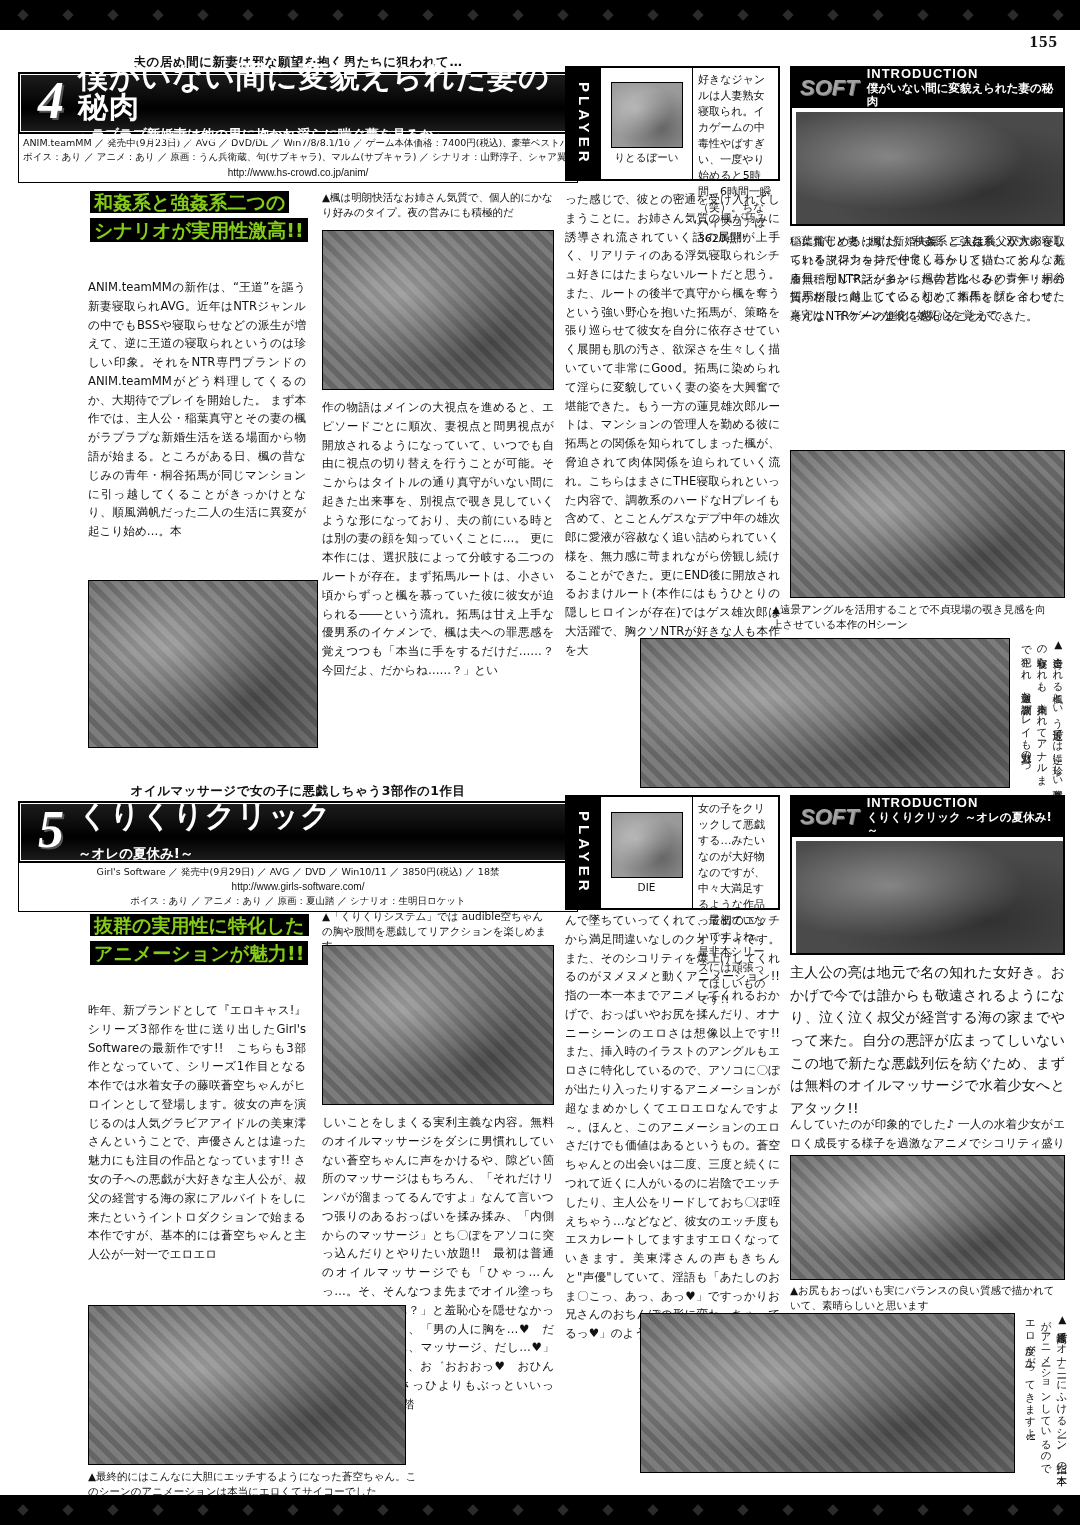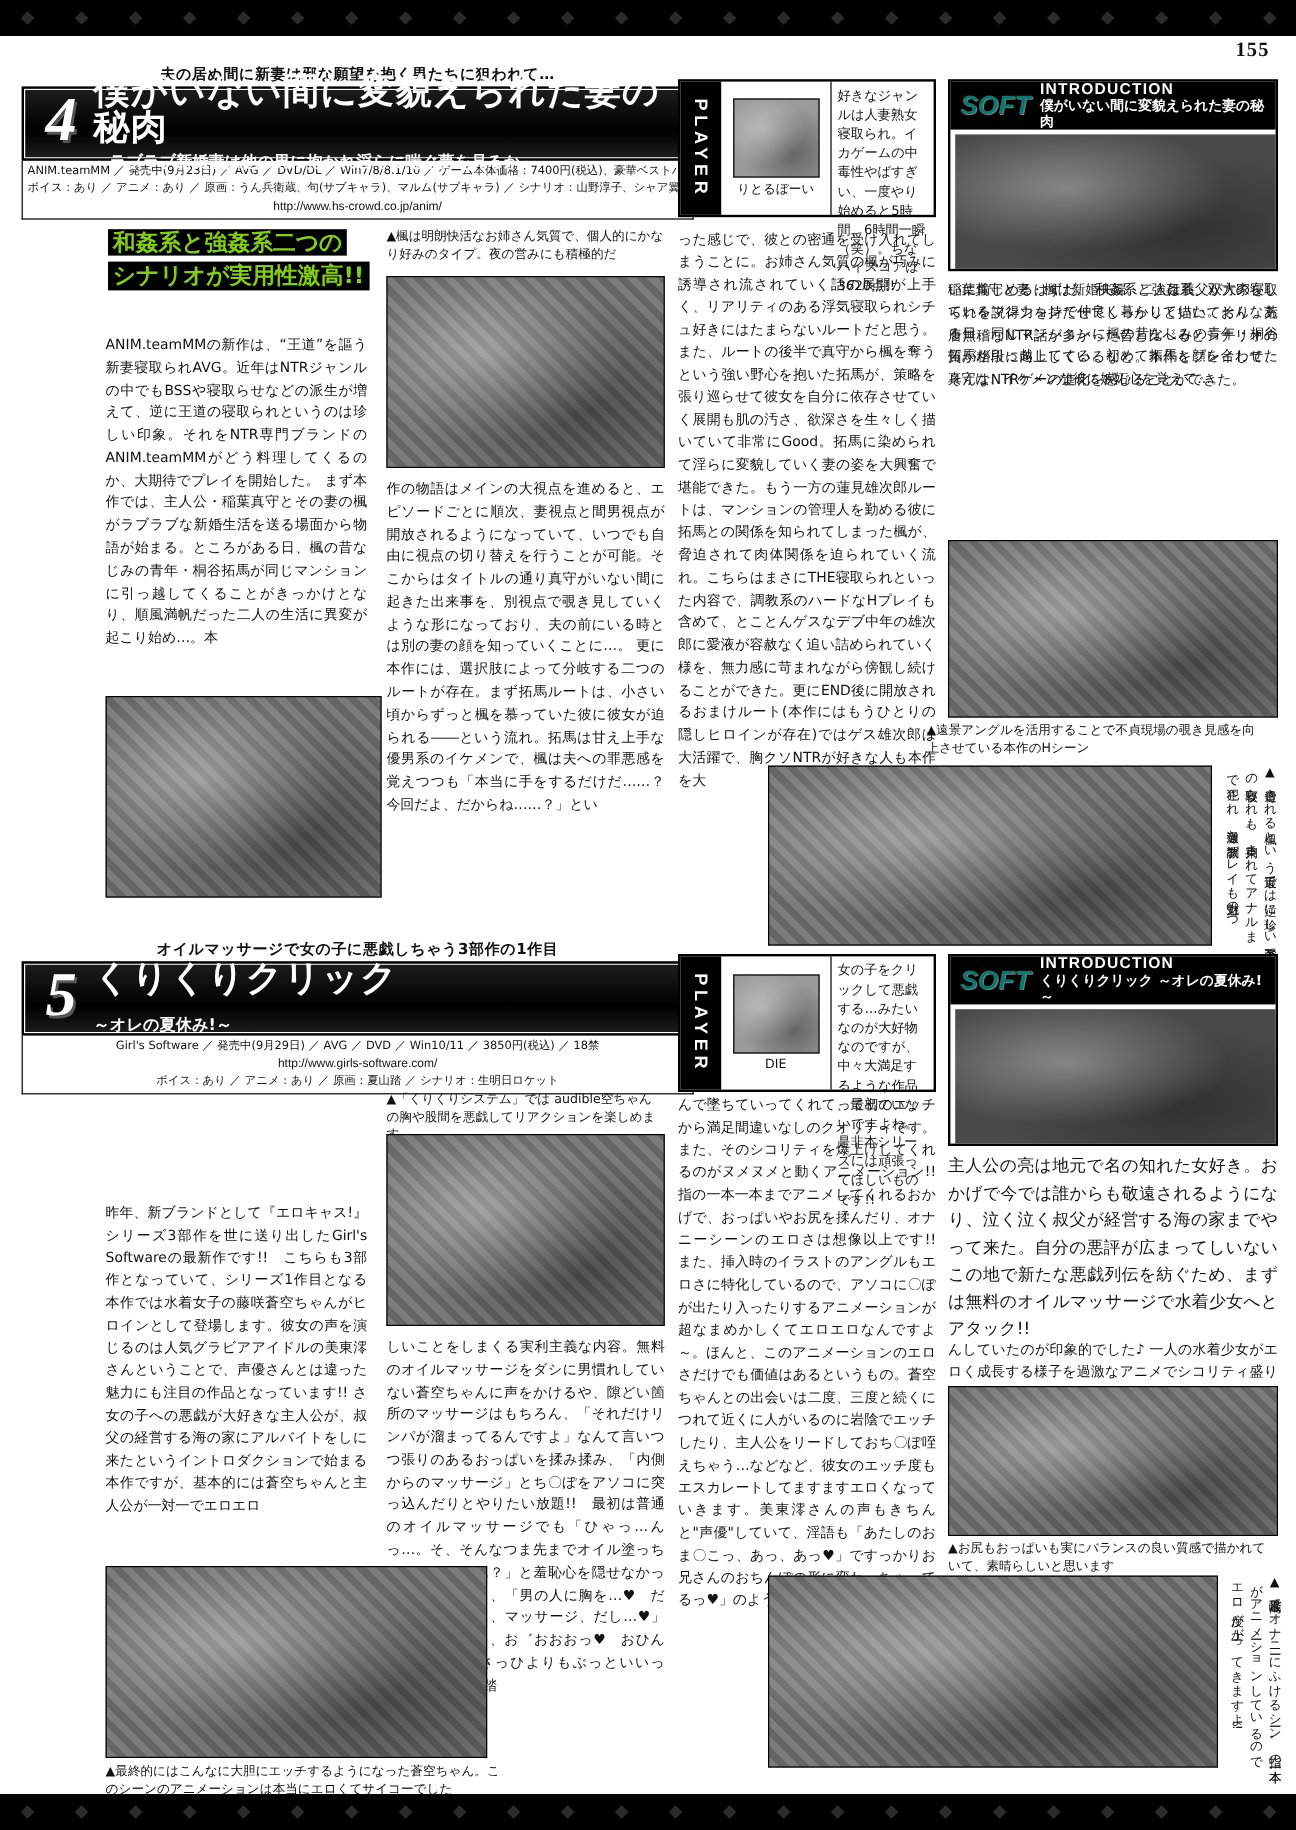--- a/index.html
+++ b/index.html
@@ -99,21 +99,21 @@
   
   .soft-box {
     position:absolute; border:2px solid #000; background:#fff;
   }
   .soft-head {
     background:#000; color:#fff; height:40px; display:flex; align-items:center;
   }
   .soft-logo {
     font-family:"Liberation Sans", sans-serif;
     font-style:italic; font-weight:bold; font-size:22px;
-    padding:0 8px; color:#0f766e;
+    padding:0 8px; color:#a3a3a3;
     text-shadow:1px 1px 0 #777;
   }
   .soft-heads { display:flex; flex-direction:column; line-height:1.15; }
   .soft-intro-label {
     font-family:"Liberation Sans", sans-serif; font-size:13px; font-weight:bold;
     letter-spacing:1px;
   }
   .soft-intro-title { font-size:11.5px; font-weight:bold; }
 
   
@@ -328,20 +328,24 @@
       <div class="soft-logo">SOFT</div>
       <div class="soft-heads">
         <div class="soft-intro-label">INTRODUCTION</div>
         <div class="soft-intro-title">くりくりクリック ～オレの夏休み!～</div>
       </div>
     </div>
     <div class="img dark" style="position:absolute;left:4px;top:44px;width:267px;height:112px;border:none;"></div>
   </div>
   <div class="col" style="left:790px; top:186px; width:275px; height:150px; font-size:14px;">主人公の亮は地元で名の知れた女好き。おかげで今では誰からも敬遠されるようになり、泣く泣く叔父が経営する海の家までやって来た。自分の悪評が広まってしいないこの地で新たな悪戯列伝を紡ぐため、まずは無料のオイルマッサージで水着少女へとアタック!!</div>
 
+  <div class="subhead" style="left:90px; top:138px; width:240px;">
+    <span class="hl">抜群の実用性に特化した</span><br>
+    <span class="hl" style="display:inline-block;margin-top:3px;">アニメーションが魅力!!</span>
+  </div>
 
   <div class="col" style="left:88px; top:226px; width:218px; height:300px;">昨年、新ブランドとして『エロキャス!』シリーズ3部作を世に送り出したGirl's Softwareの最新作です!!　こちらも3部作となっていて、シリーズ1作目となる本作では水着女子の藤咲蒼空ちゃんがヒロインとして登場します。彼女の声を演じるのは人気グラビアアイドルの美東澪さんということで、声優さんとは違った魅力にも注目の作品となっています!!
 
 さ女の子への悪戯が大好きな主人公が、叔父の経営する海の家にアルバイトをしに来たというイントロダクションで始まる本作ですが、基本的には蒼空ちゃんと主人公が一対一でエロエロ</div>
 
   <div class="cap" style="left:322px; top:134px; width:232px;">▲「くりくりシステム」では audible空ちゃんの胸や股間を悪戯してリアクションを楽しめます</div>
   <div class="img" style="position:absolute;left:322px;top:170px;width:232px;height:160px;"></div>
 
   <div class="col" style="left:322px; top:338px; width:232px; height:360px;">しいことをしまくる実利主義な内容。無料のオイルマッサージをダシに男慣れしていない蒼空ちゃんに声をかけるや、隙どい箇所のマッサージはもちろん、「それだけリンパが溜まってるんですよ」なんて言いつつ張りのあるおっぱいを揉み揉み、「内側からのマッサージ」とち〇ぽをアソコに突っ込んだりとやりたい放題!!　最初は普通のオイルマッサージでも「ひゃっ…んっ…。そ、そんなつま先までオイル塗っちゃうんですか…？」と羞恥心を隠せなかった蒼空ちゃんも、「男の人に胸を…♥　だけど、はぁはぁ、マッサージ、だし…♥」を経て「お゛っ、お゛おおおっ♥　おひんぽ耳ひぃっ、さっひよりもぶっといいっ♥」まで段階を踏</div>
 

